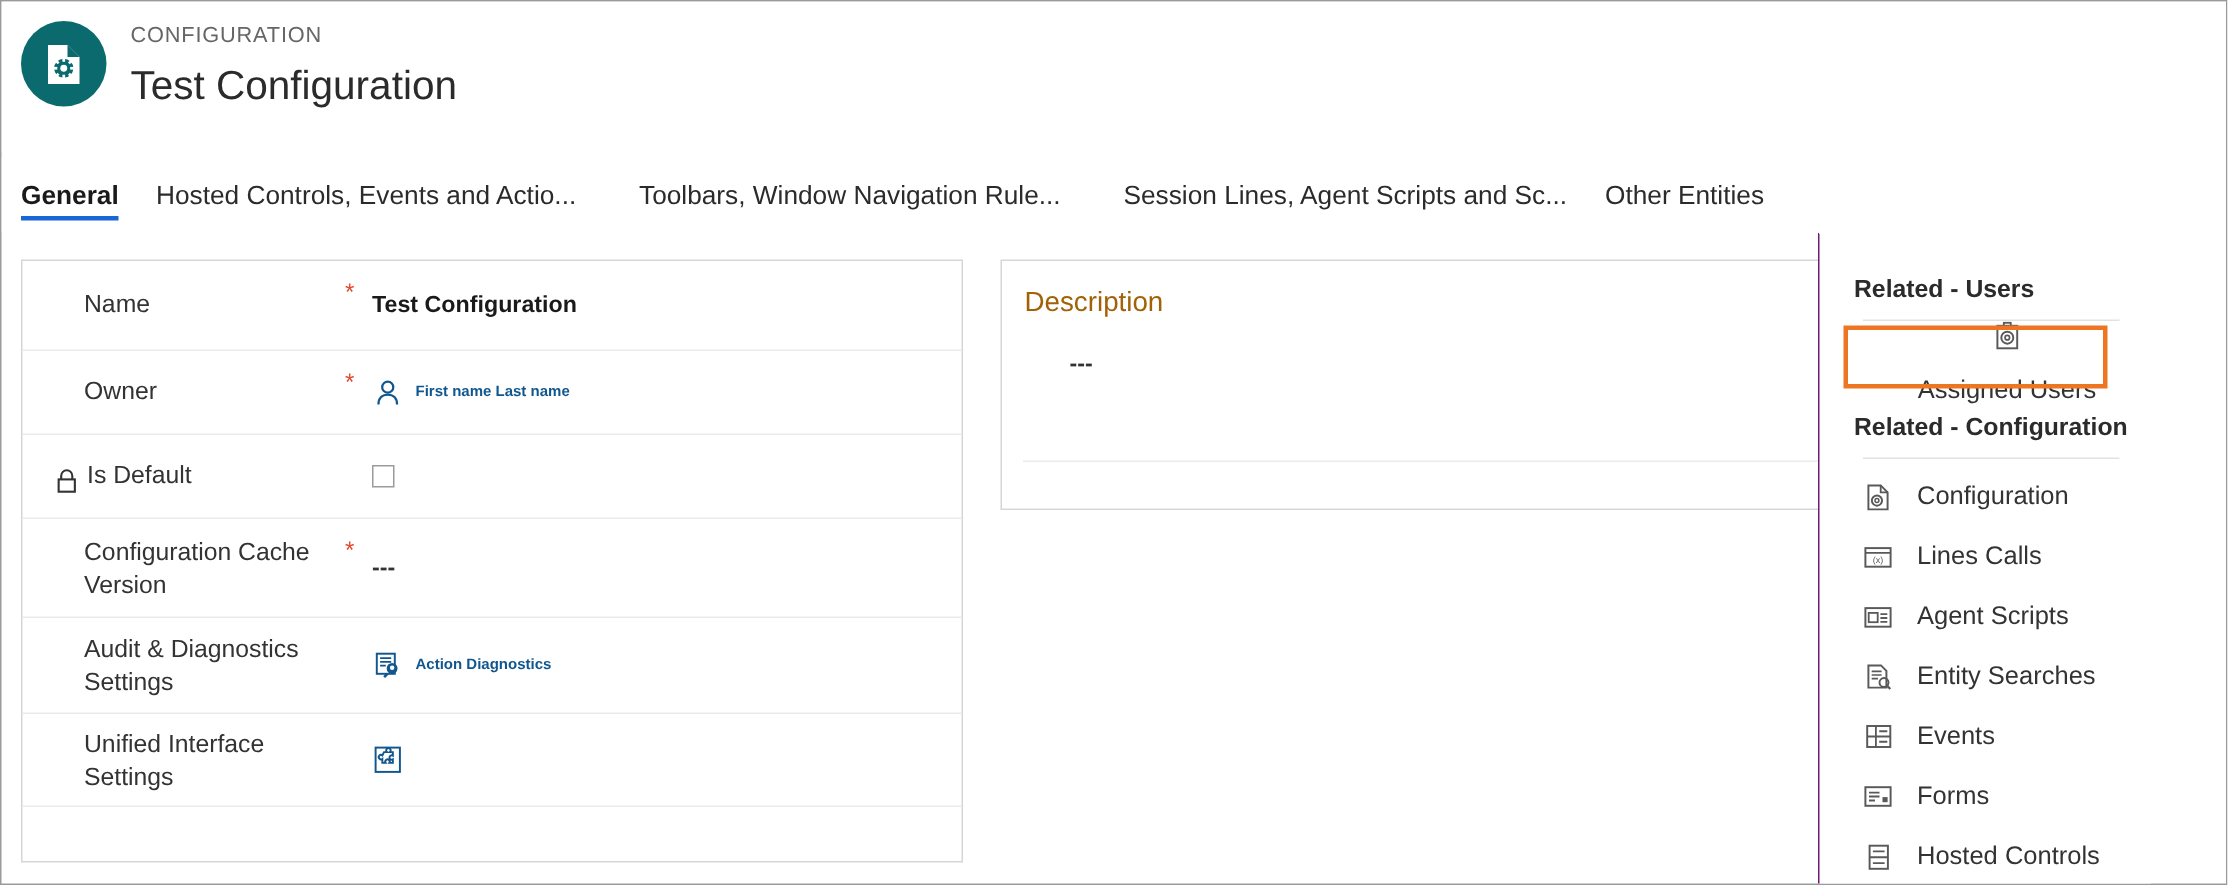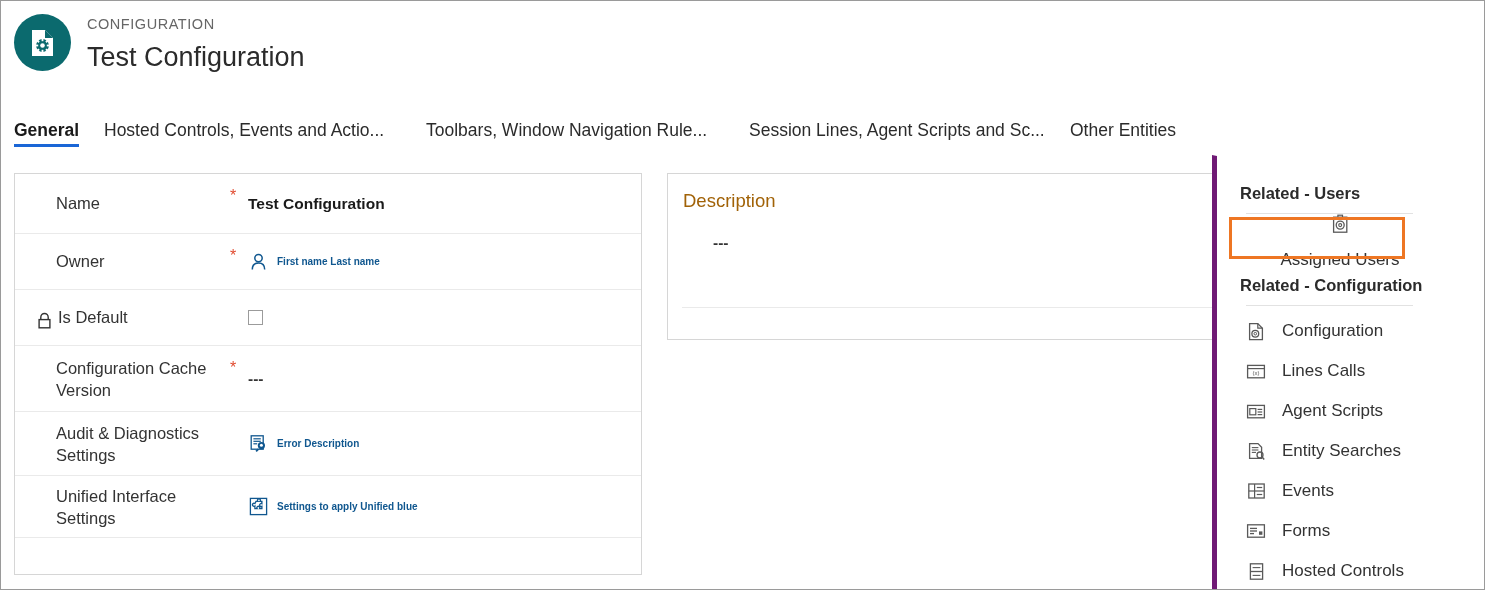--- a/index.html
+++ b/index.html
@@ -156,21 +156,21 @@
     left: 14px; right: 12px; top: 133px;
     height: 1px; background: #eaeaea;
   }
 
   
   #related-menu {
     position: absolute;
     left: 1211px; top: 154px;
     width: 222px; height: 435px;
     background: #ffffff;
-    border-left: 5px solid #701a75;
+    border-left: 1px solid #701a75;
     border-top: 1px solid #ffffff;
     overflow: hidden;
   }
   .menu-group-title {
     font-size: 16.5px;
     font-weight: 700;
     color: #2b2b2b;
     padding: 0 0 0 23px;
     line-height: 22px;
   }
@@ -312,37 +312,36 @@
             <g stroke="#10578f" stroke-width="1.2">
               <line x1="4.4" y1="4.8" x2="11.8" y2="4.8"></line>
               <line x1="4.4" y1="7.3" x2="11.8" y2="7.3"></line>
               <line x1="4.4" y1="9.8" x2="8.2" y2="9.8"></line>
             </g>
             <circle cx="12.4" cy="11.6" r="3.6" fill="#10578f"></circle>
             <circle cx="12.4" cy="11.2" r="1.5" fill="#ffffff"></circle>
             <line x1="9.4" y1="15.1" x2="7.1" y2="17.4" stroke="#10578f" stroke-width="1.8"></line>
           </svg>
         </span>
-        <span class="link">Error Description</span>
+        <span class="link">Action Diagnostics</span>
       </div>
     </div>
 
     <div class="form-row last" style="height:62px;">
       <div class="row-label" style="line-height:22px;display:block;">
         <span class="lbl-text">Unified Interface Settings</span>
       </div>
       <div class="req-star"></div>
       <div class="row-value">
         <span class="menu-icon">
           <svg width="19" height="19" viewBox="0 0 19 19" aria-hidden="true">
             <rect x="1.4" y="1.4" width="16.2" height="16.2" fill="none" stroke="#10578f" stroke-width="1.3"></rect>
             <path d="M7 4.4 h2 a1.5 1.5 0 1 1 1.9 0 h2 v2.3 a1.5 1.5 0 1 0 0 2.6 v2.3 h-2.3 a1.5 1.5 0 1 0 -2.5 0 H5.9 v-2.6 a1.5 1.5 0 1 1 0 -2.4 Z" fill="none" stroke="#10578f" stroke-width="1.3"></path>
           </svg>
         </span>
-        <span class="link">Settings to apply Unified blue</span>
       </div>
     </div>
   </div>
 
   <div class="card" id="description-card">
     <div id="desc-title">Description</div>
     <div id="desc-value">---</div>
     <div id="desc-sep"></div>
   </div>
 

